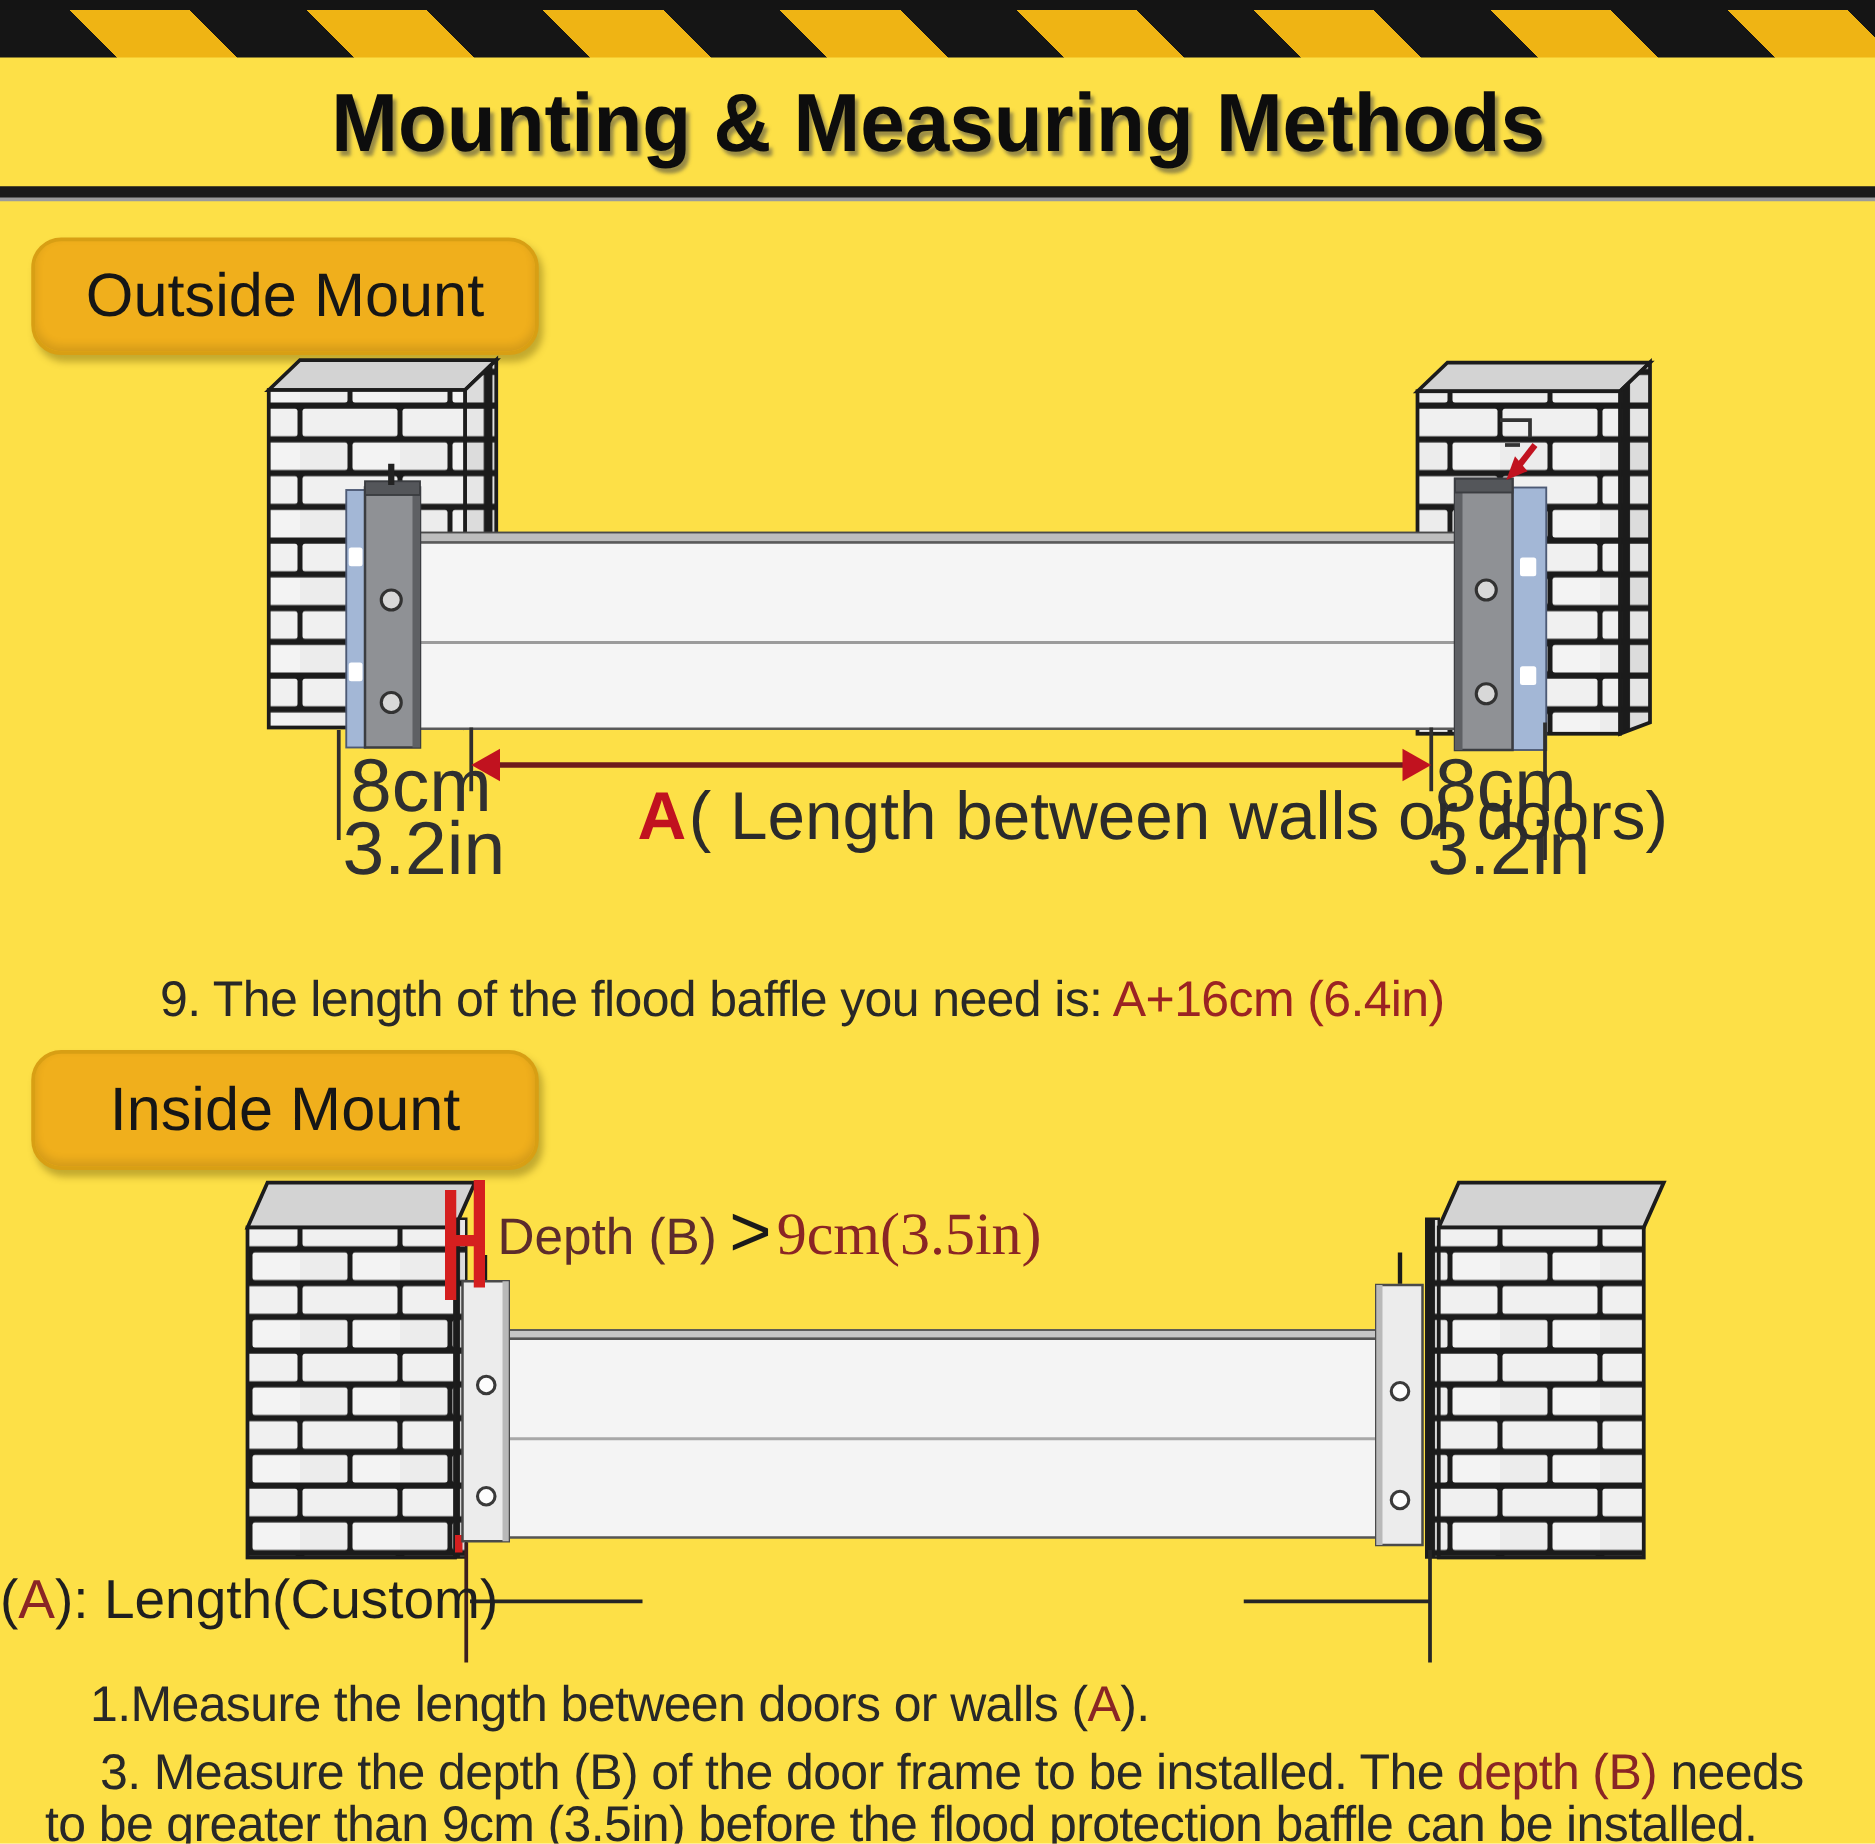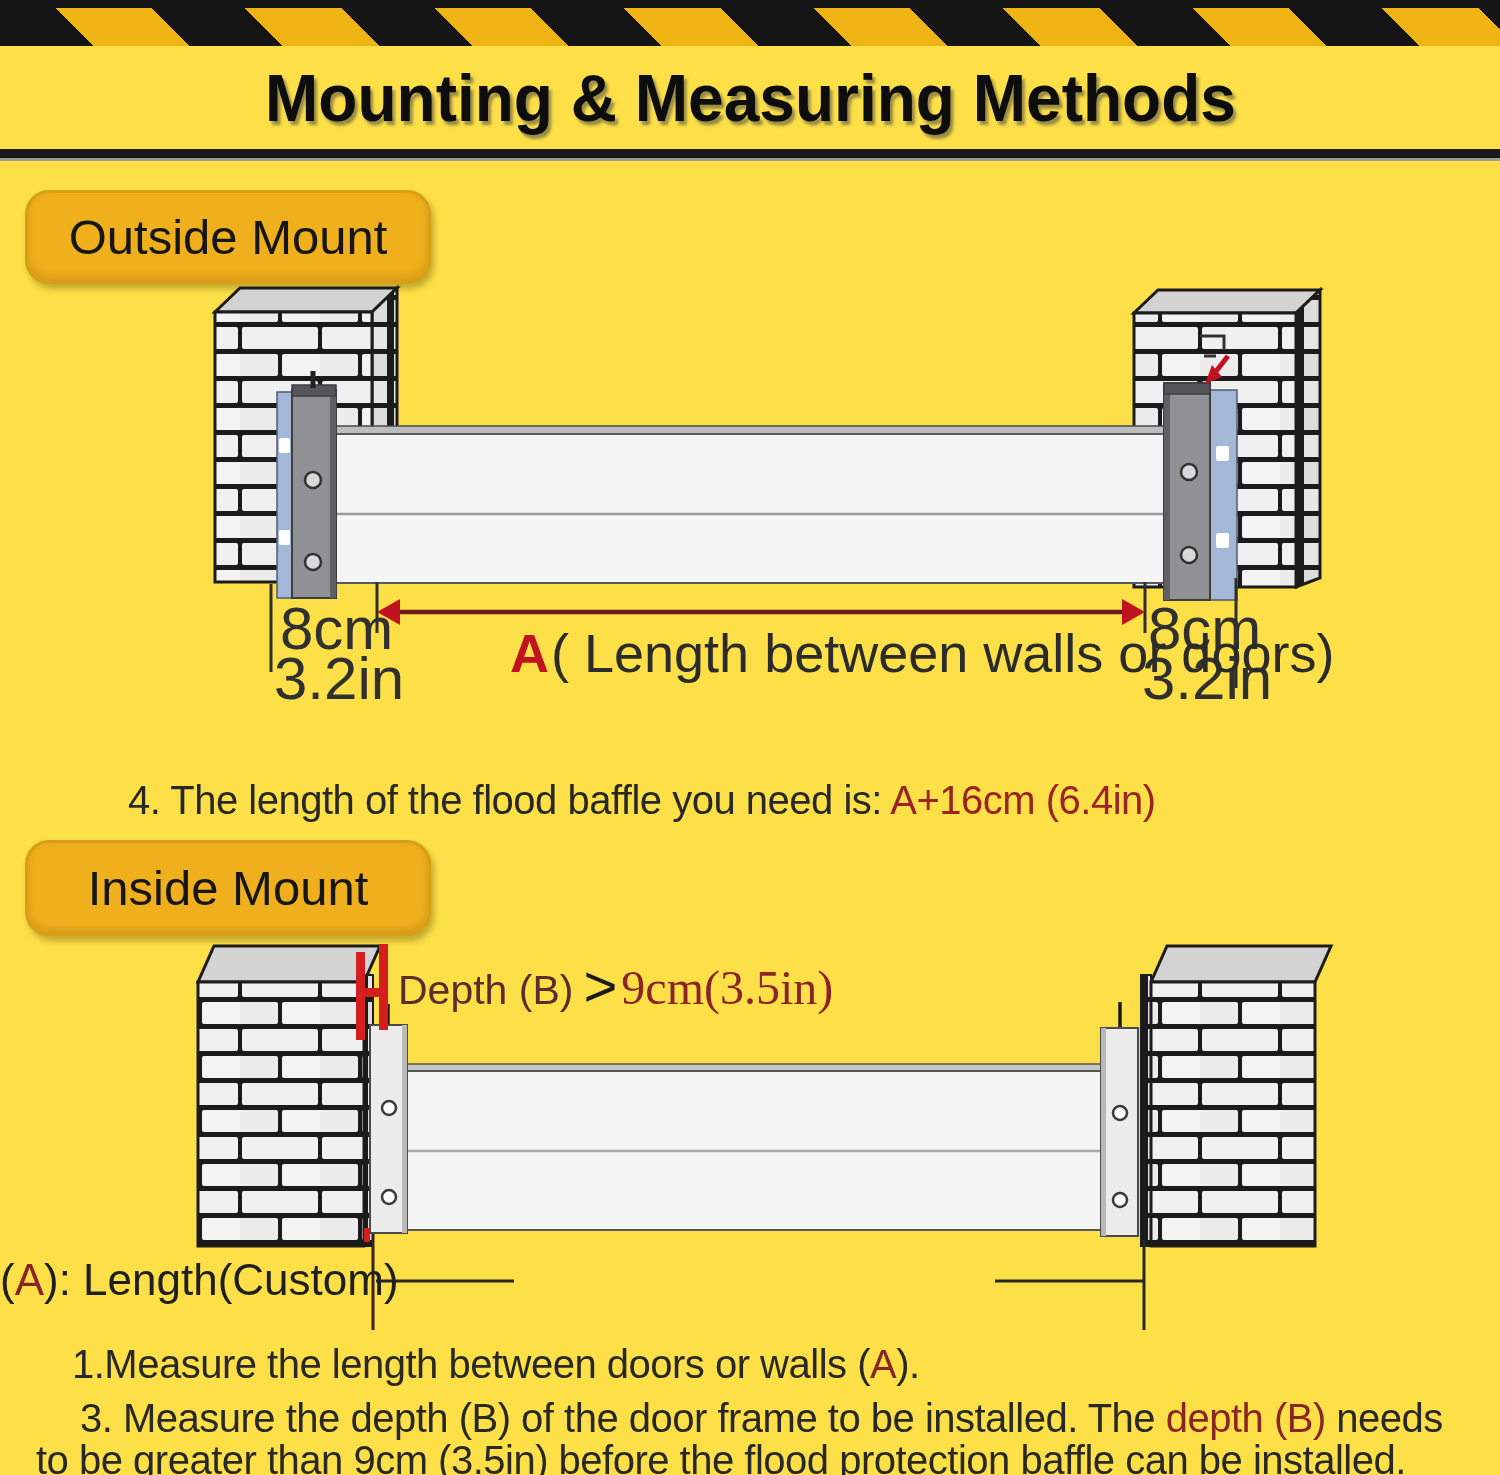--- a/index.html
+++ b/index.html
@@ -162,21 +162,21 @@
   <div class="lbl dim" id="out-8cm-left">8cm</div>
   <div class="lbl dim" id="out-32-left">3.2in</div>
   <div class="lbl dim" id="out-8cm-right">8cm</div>
   <div class="lbl dim" id="out-32-right">3.2in</div>
   <div class="lbl" id="out-alabel">
     <span class="big-a">A</span>
     <span class="a-rest">( Length between walls or doors)</span>
   </div>
 
   <div class="lbl instr" id="out-instr2">
-    <span>4. The length of the flood baffle you need is: </span><span class="red-strong">A+16cm (6.4in)</span>
+    <span>9. The length of the flood baffle you need is: </span><span class="red-strong">A+16cm (6.4in)</span>
   </div>
 
   <svg id="svg-inside" class="diagram-svg" viewBox="0 940 1500 392">
     <defs>
       <pattern id="brickP2" width="80" height="54" patternUnits="userSpaceOnUse">
         <rect width="80" height="54" fill="#1b1b1b"></rect>
         <rect x="2" y="3" width="76" height="22" rx="2" fill="#f0f0f0"></rect>
         <rect x="-38" y="30" width="76" height="22" rx="2" fill="#ececec"></rect>
         <rect x="42" y="30" width="76" height="22" rx="2" fill="#f3f3f3"></rect>
       </pattern>

